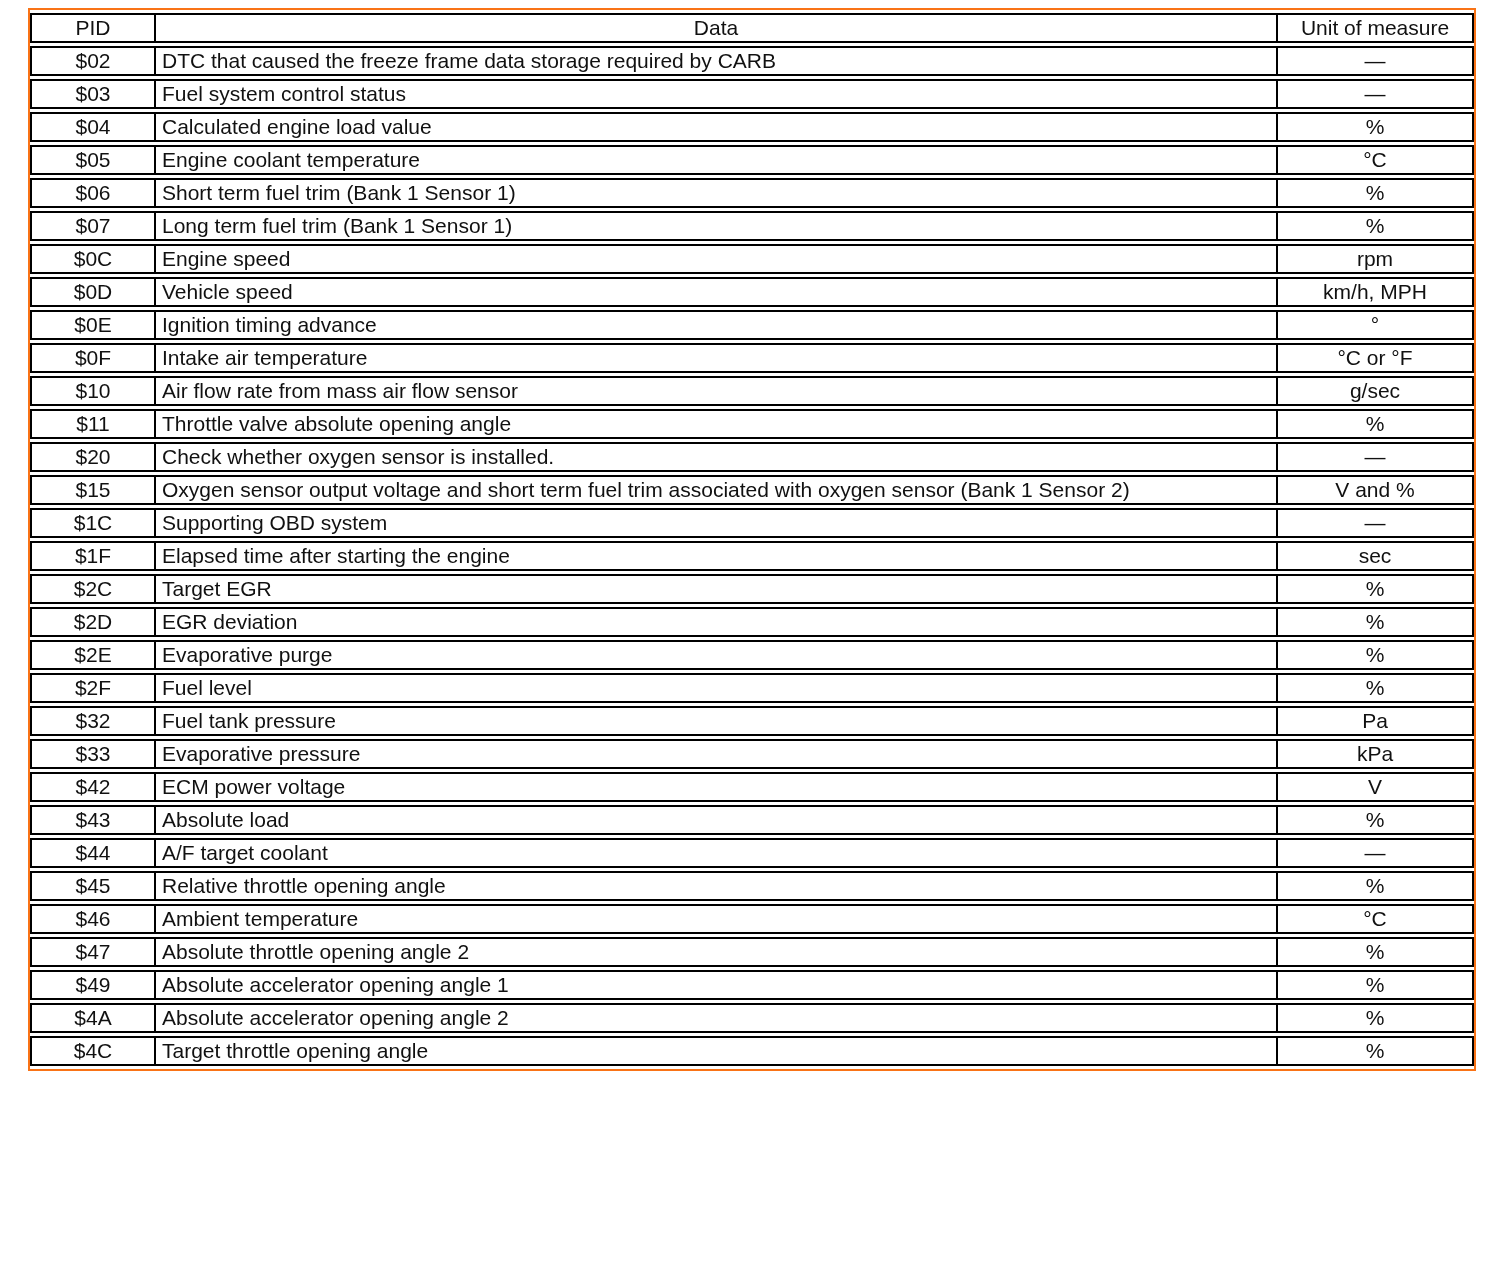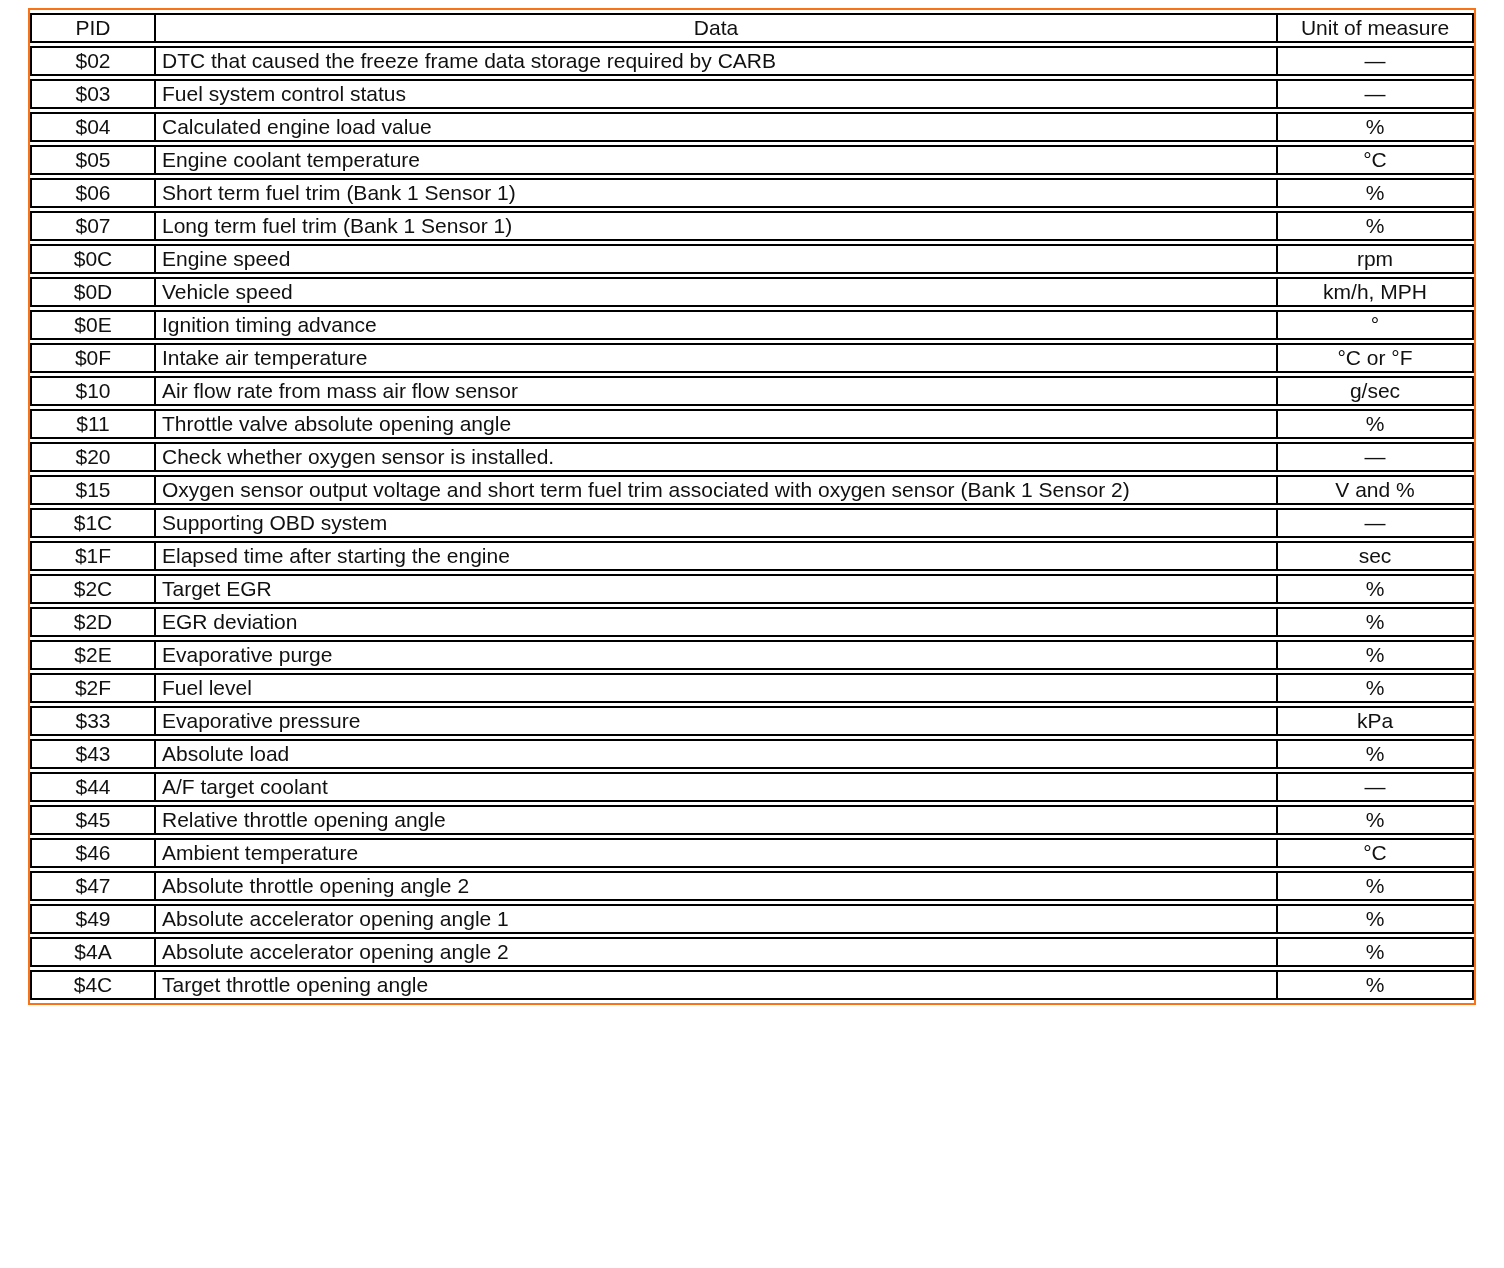--- a/index.html
+++ b/index.html
@@ -164,23 +164,33 @@
     <td class="cell-pid">$2E</td>
     <td class="cell-data">Evaporative purge</td>
     <td class="cell-unit">%</td>
   </tr>
         <tr>
     <td class="cell-pid">$2F</td>
     <td class="cell-data">Fuel level</td>
     <td class="cell-unit">%</td>
   </tr>
         <tr>
+    <td class="cell-pid">$32</td>
+    <td class="cell-data">Fuel tank pressure</td>
+    <td class="cell-unit">Pa</td>
+  </tr>
+        <tr>
     <td class="cell-pid">$33</td>
     <td class="cell-data">Evaporative pressure</td>
     <td class="cell-unit">kPa</td>
+  </tr>
+        <tr>
+    <td class="cell-pid">$42</td>
+    <td class="cell-data">ECM power voltage</td>
+    <td class="cell-unit">V</td>
   </tr>
         <tr>
     <td class="cell-pid">$43</td>
     <td class="cell-data">Absolute load</td>
     <td class="cell-unit">%</td>
   </tr>
         <tr>
     <td class="cell-pid">$44</td>
     <td class="cell-data">A/F target coolant</td>
     <td class="cell-unit">—</td>

